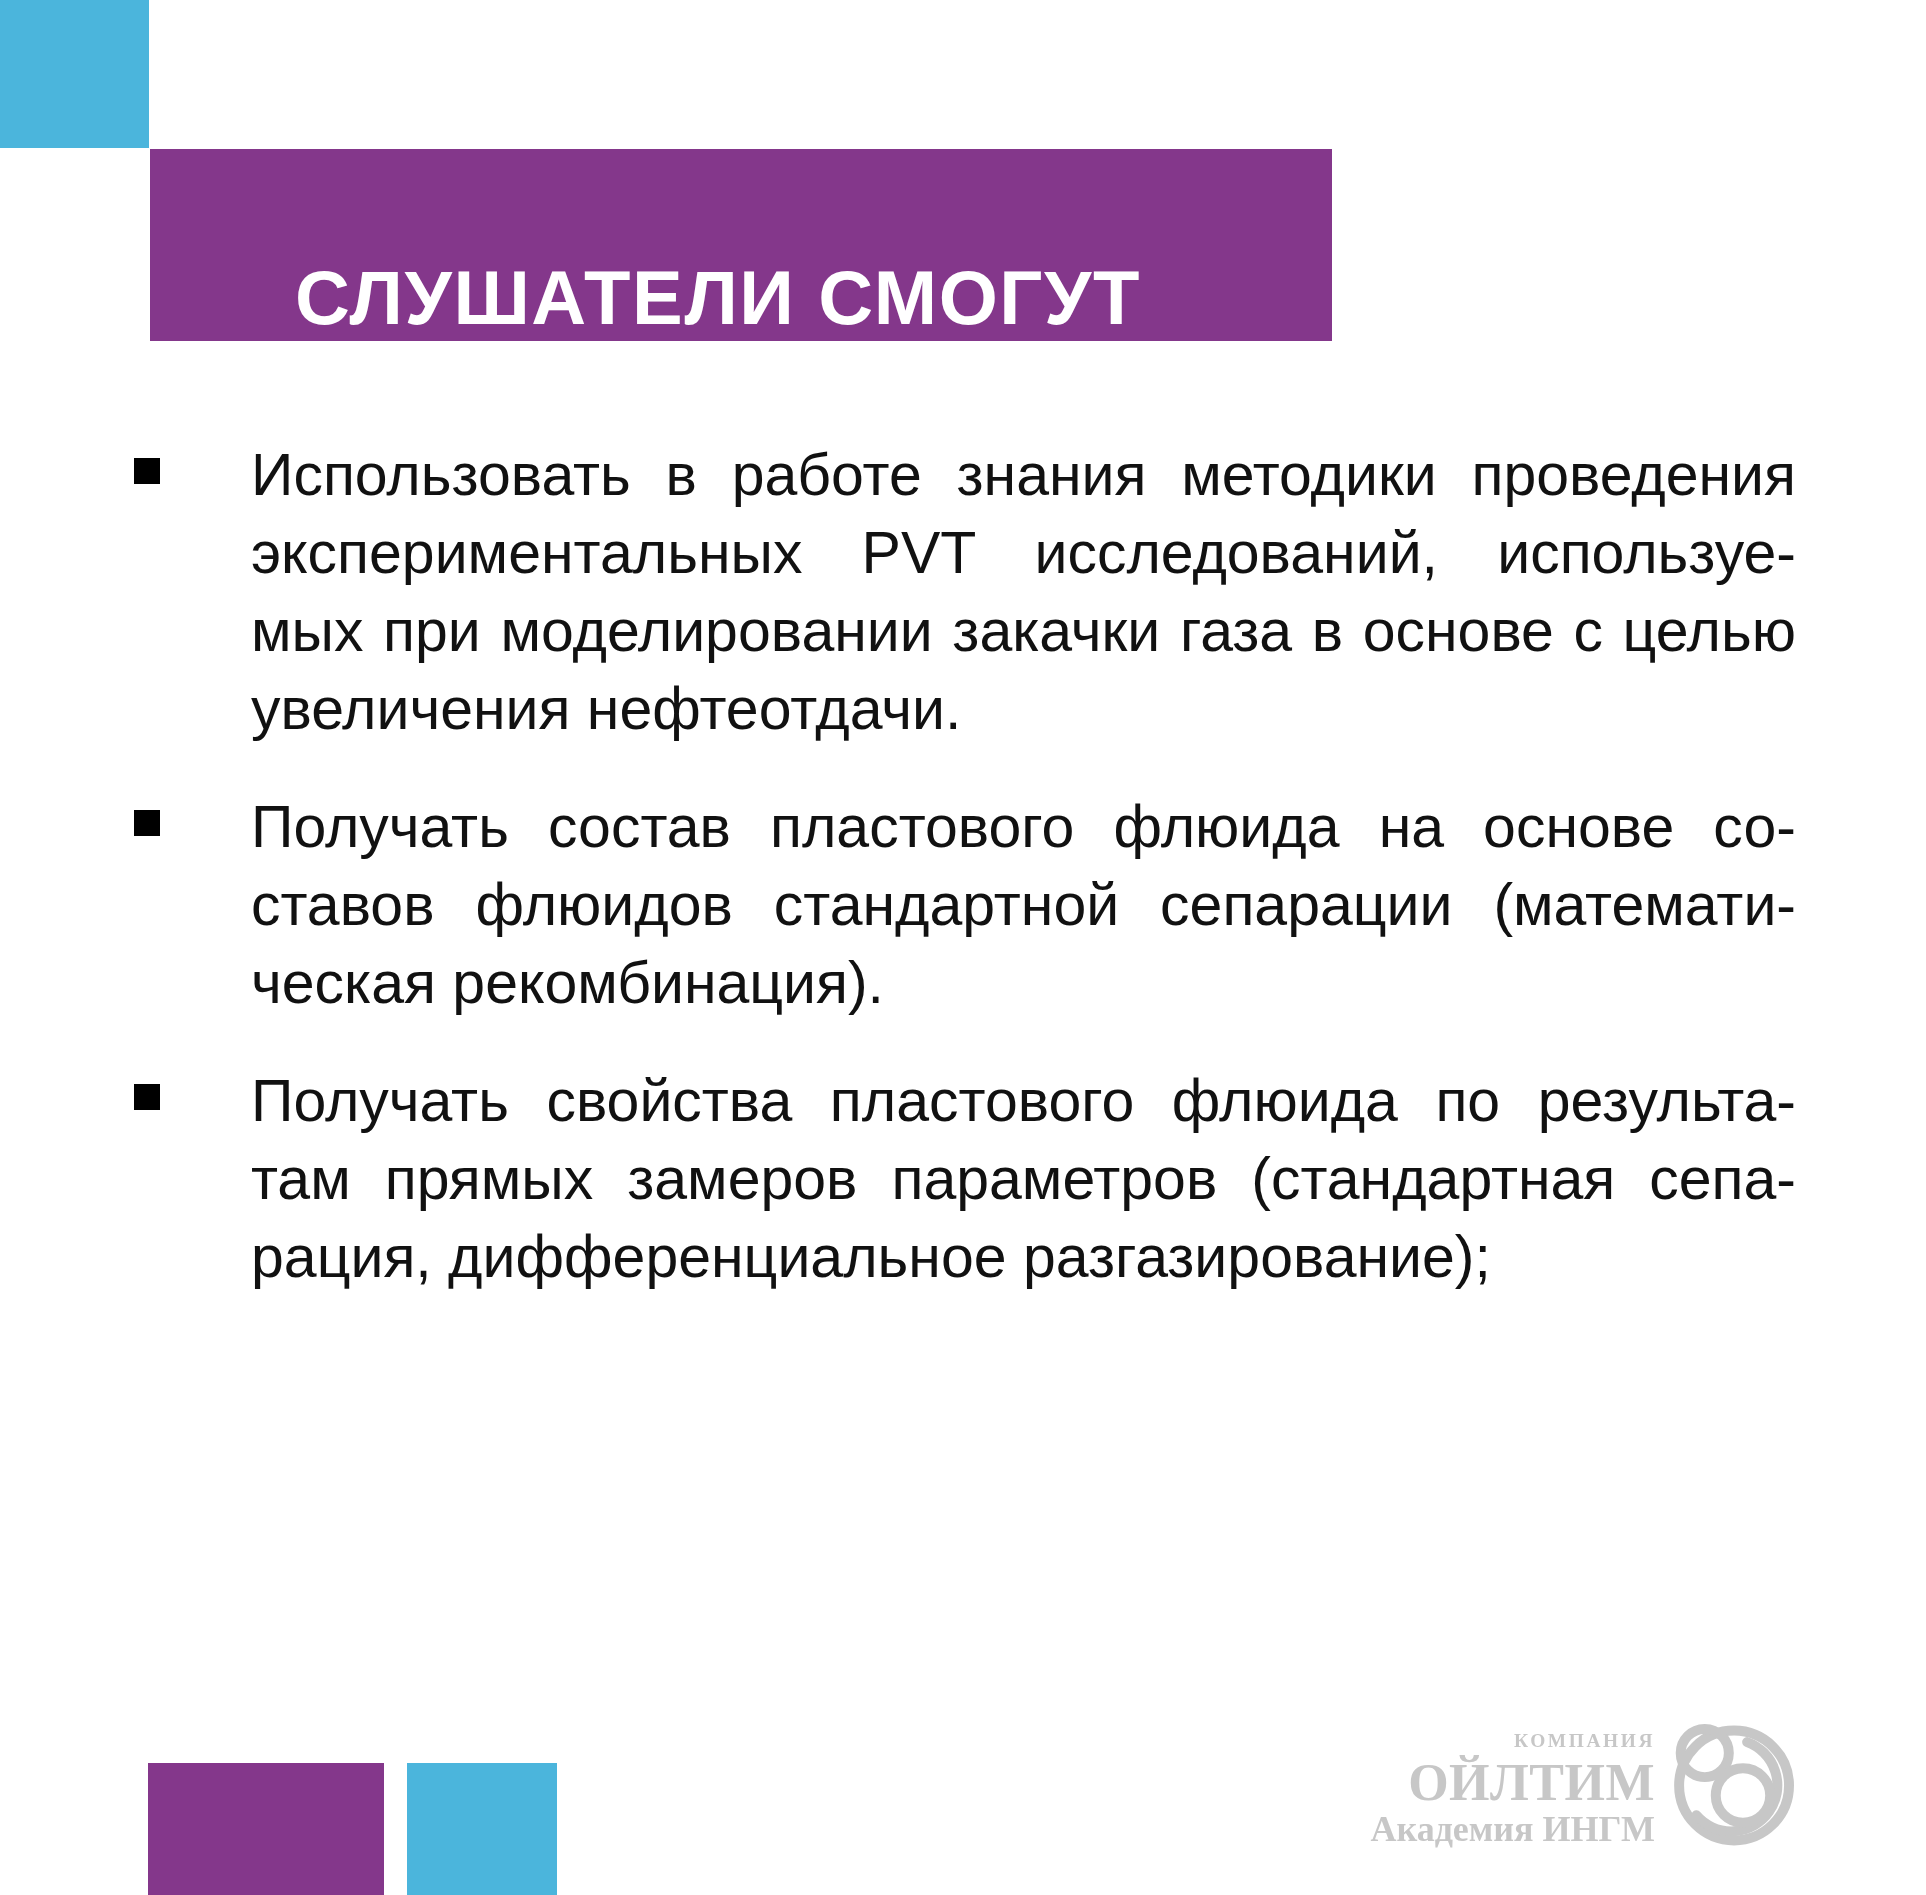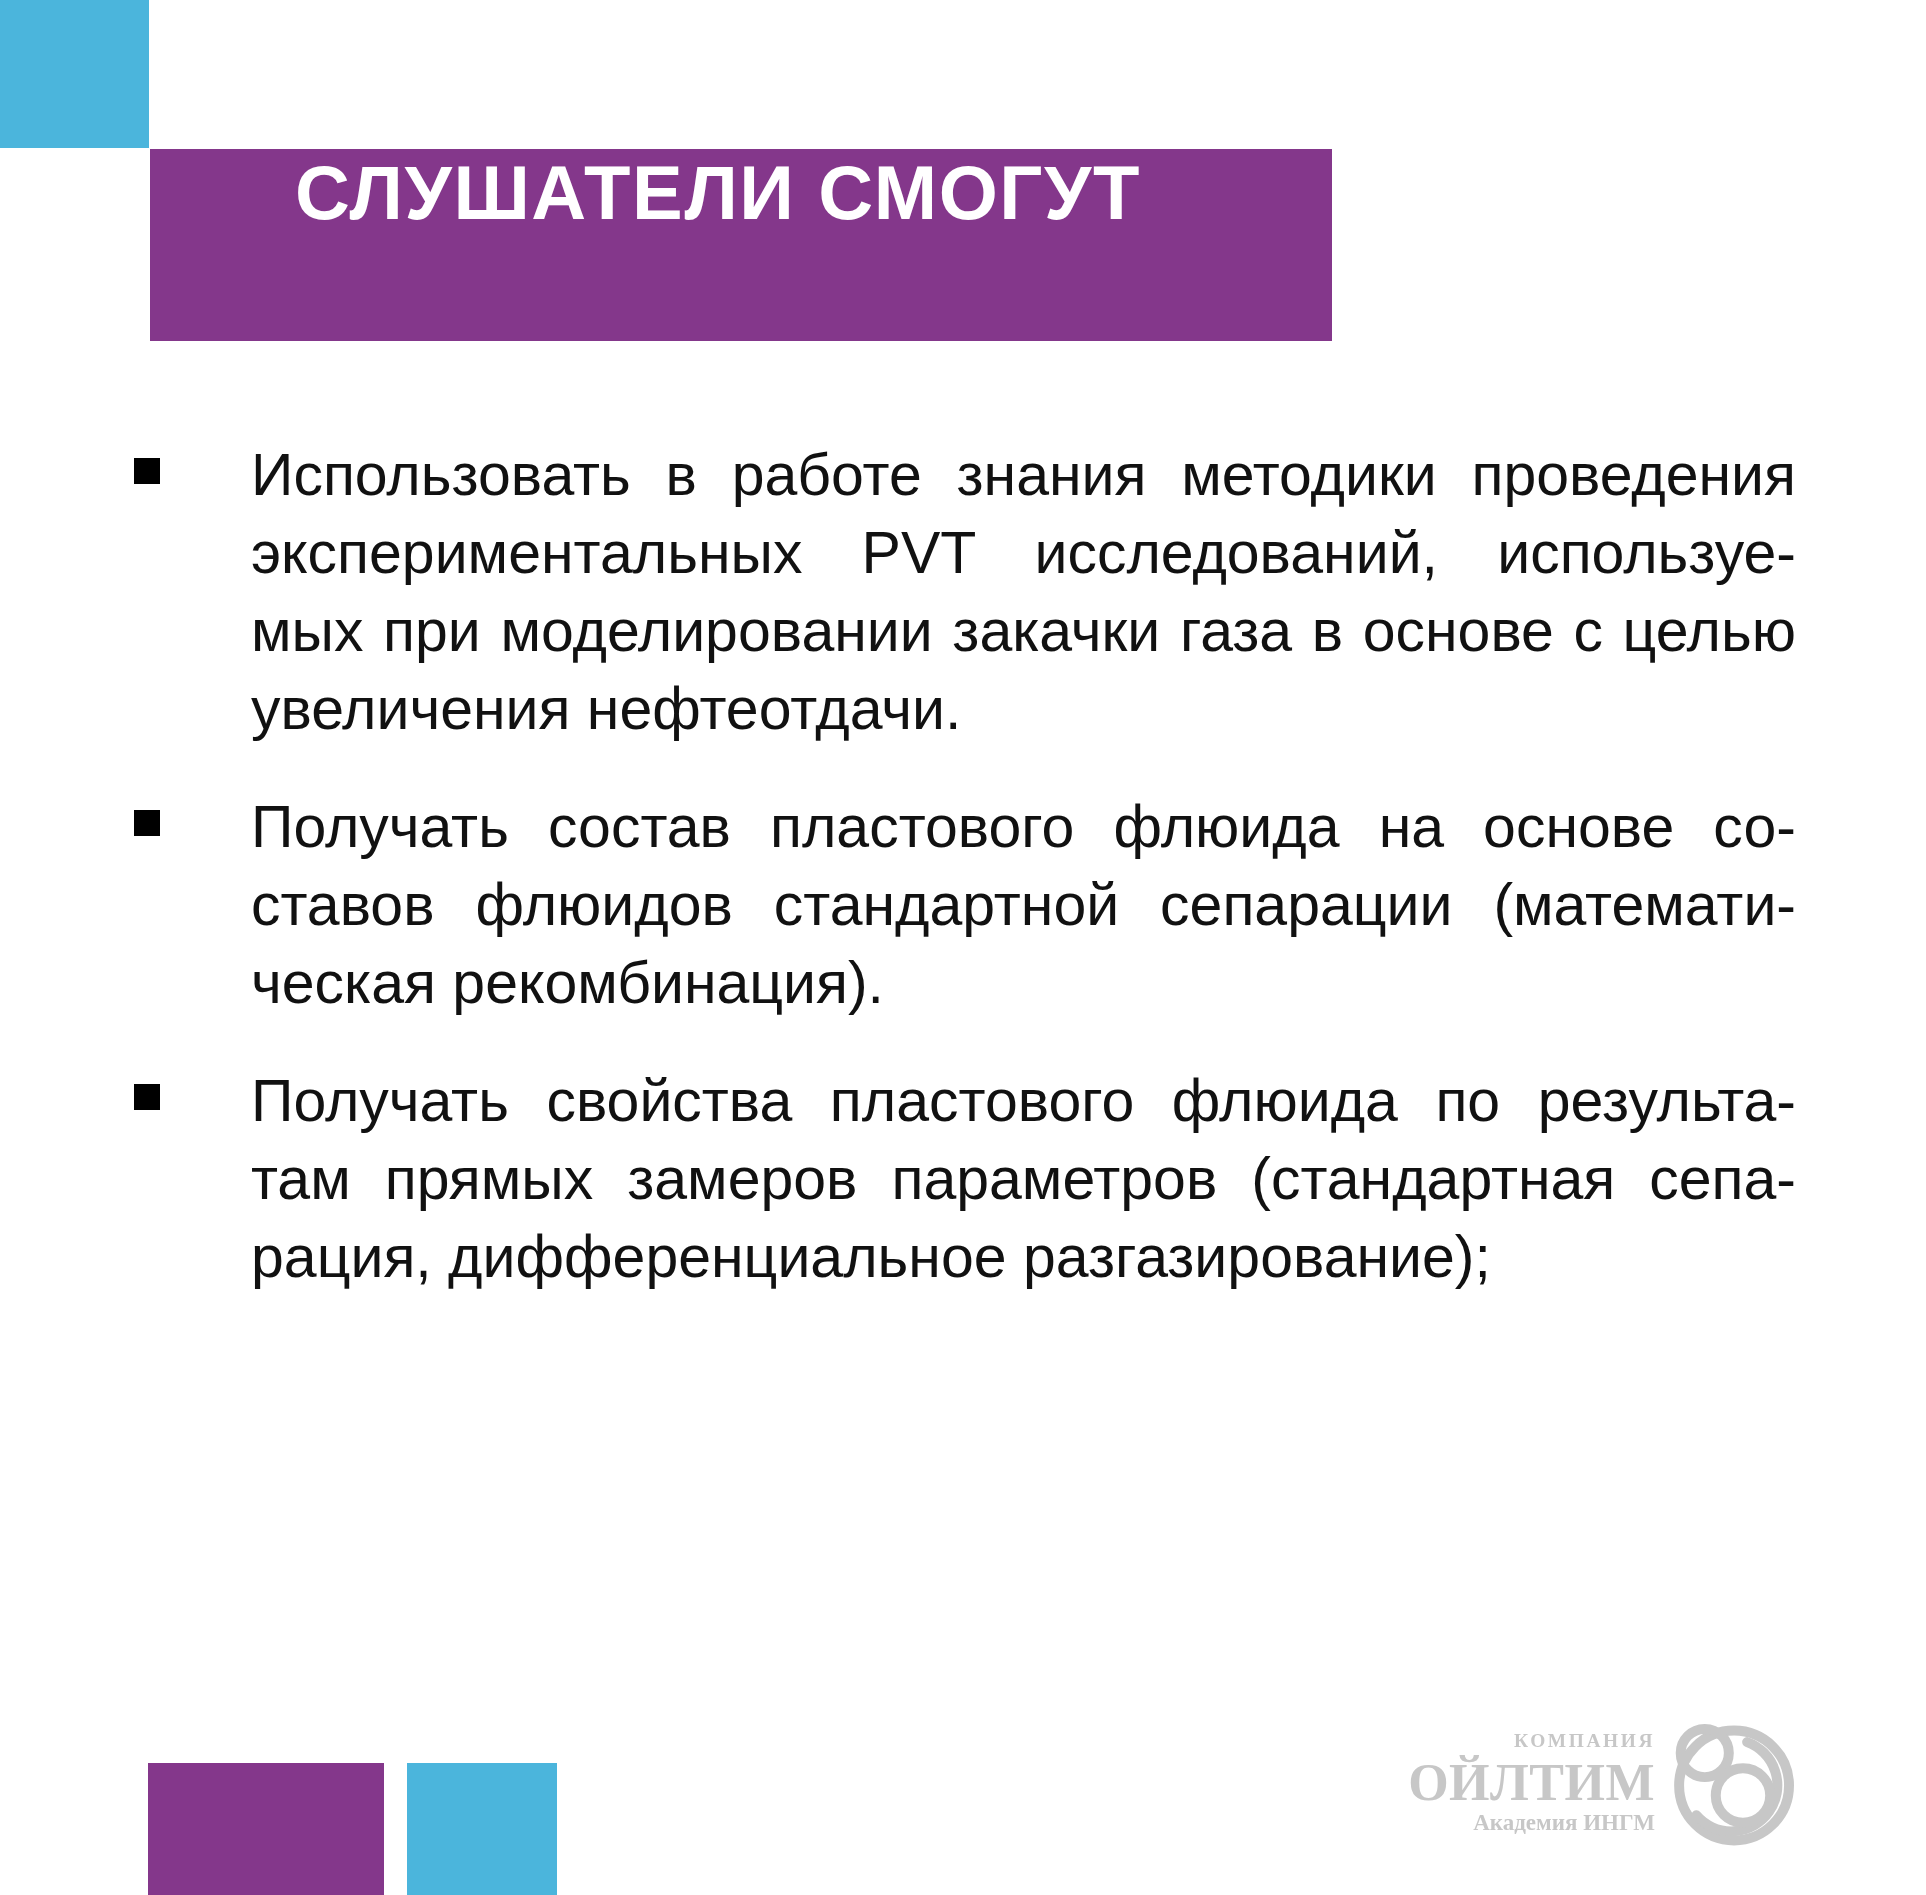--- a/index.html
+++ b/index.html
@@ -16,21 +16,21 @@
   
   .sq-blue-top    { left: 0;     top: 0;      width: 149px; height: 148px; background: var(--blue); }
   .sq-purple-bot  { left: 148px; top: 1763px; width: 236px; height: 133px; background: var(--purple); }
   .sq-blue-bot    { left: 407px; top: 1763px; width: 150px; height: 133px; background: var(--blue); }
 
   
   .banner {
     left: 150px; top: 149px;
     width: 1182px; height: 192px;
     background: var(--purple);
-    display: flex; align-items: flex-start;
+    display: flex; align-items: flex-end;
   }
   .banner h1 {
     margin: 0;
     padding-left: 145px;
     font-size: 76px;
     font-weight: bold;
     letter-spacing: 1.6px;
     color: #ffffff;
     white-space: nowrap;
   }
@@ -57,21 +57,21 @@
   
   .logo-text {
     right: 271px; top: 1729px;
     text-align: right;
     color: var(--logo_gray);
     font-weight: bold;
     font-family: Liberation Serif, serif;
   }
   .logo-company { font-size: 19.4px;  line-height: 1.2;  letter-spacing: 2.6px; }
   .logo-brand   { font-size: 52px;  line-height: 1.05; margin-top: 4.2px; letter-spacing: 0.5px; }
-  .logo-academy { font-size: 23px;  line-height: 1.0;  letter-spacing: 0; }
+  .logo-academy { font-size: 36px;  line-height: 1.0;  letter-spacing: 0; }
   .logo-mark { left: 1654px; top: 1707px; width: 157px; height: 157px; }
   .logo-mark svg { display: block; width: 100%; height: 100%; }
   .logo-mark circle, .logo-mark path {
     fill: none;
     stroke: var(--logo_gray);
     stroke-width: 19;
     stroke-linecap: round;
   }
 </style>
 </head>

